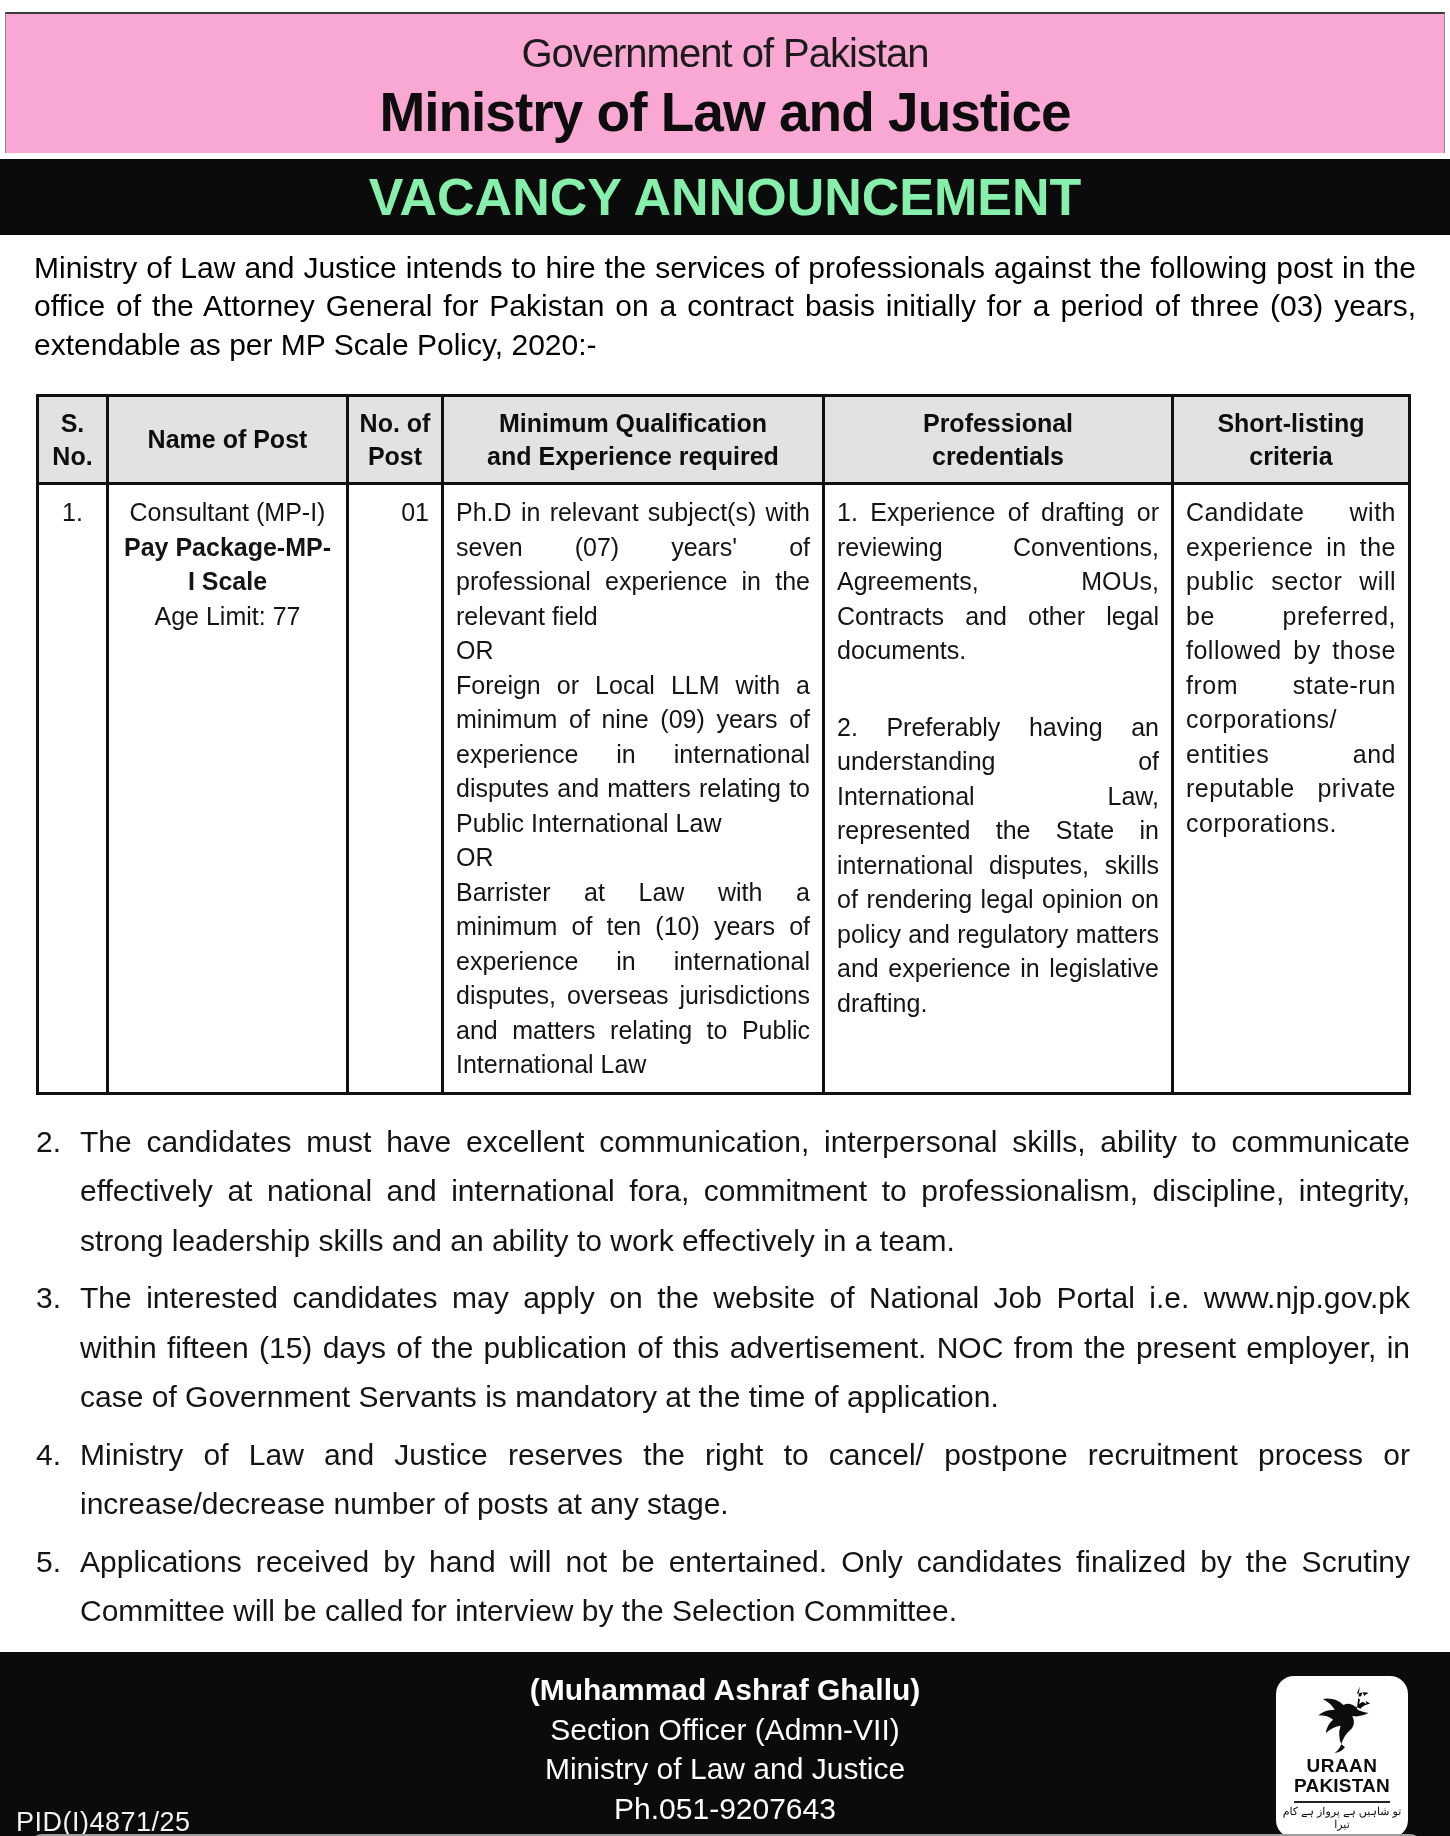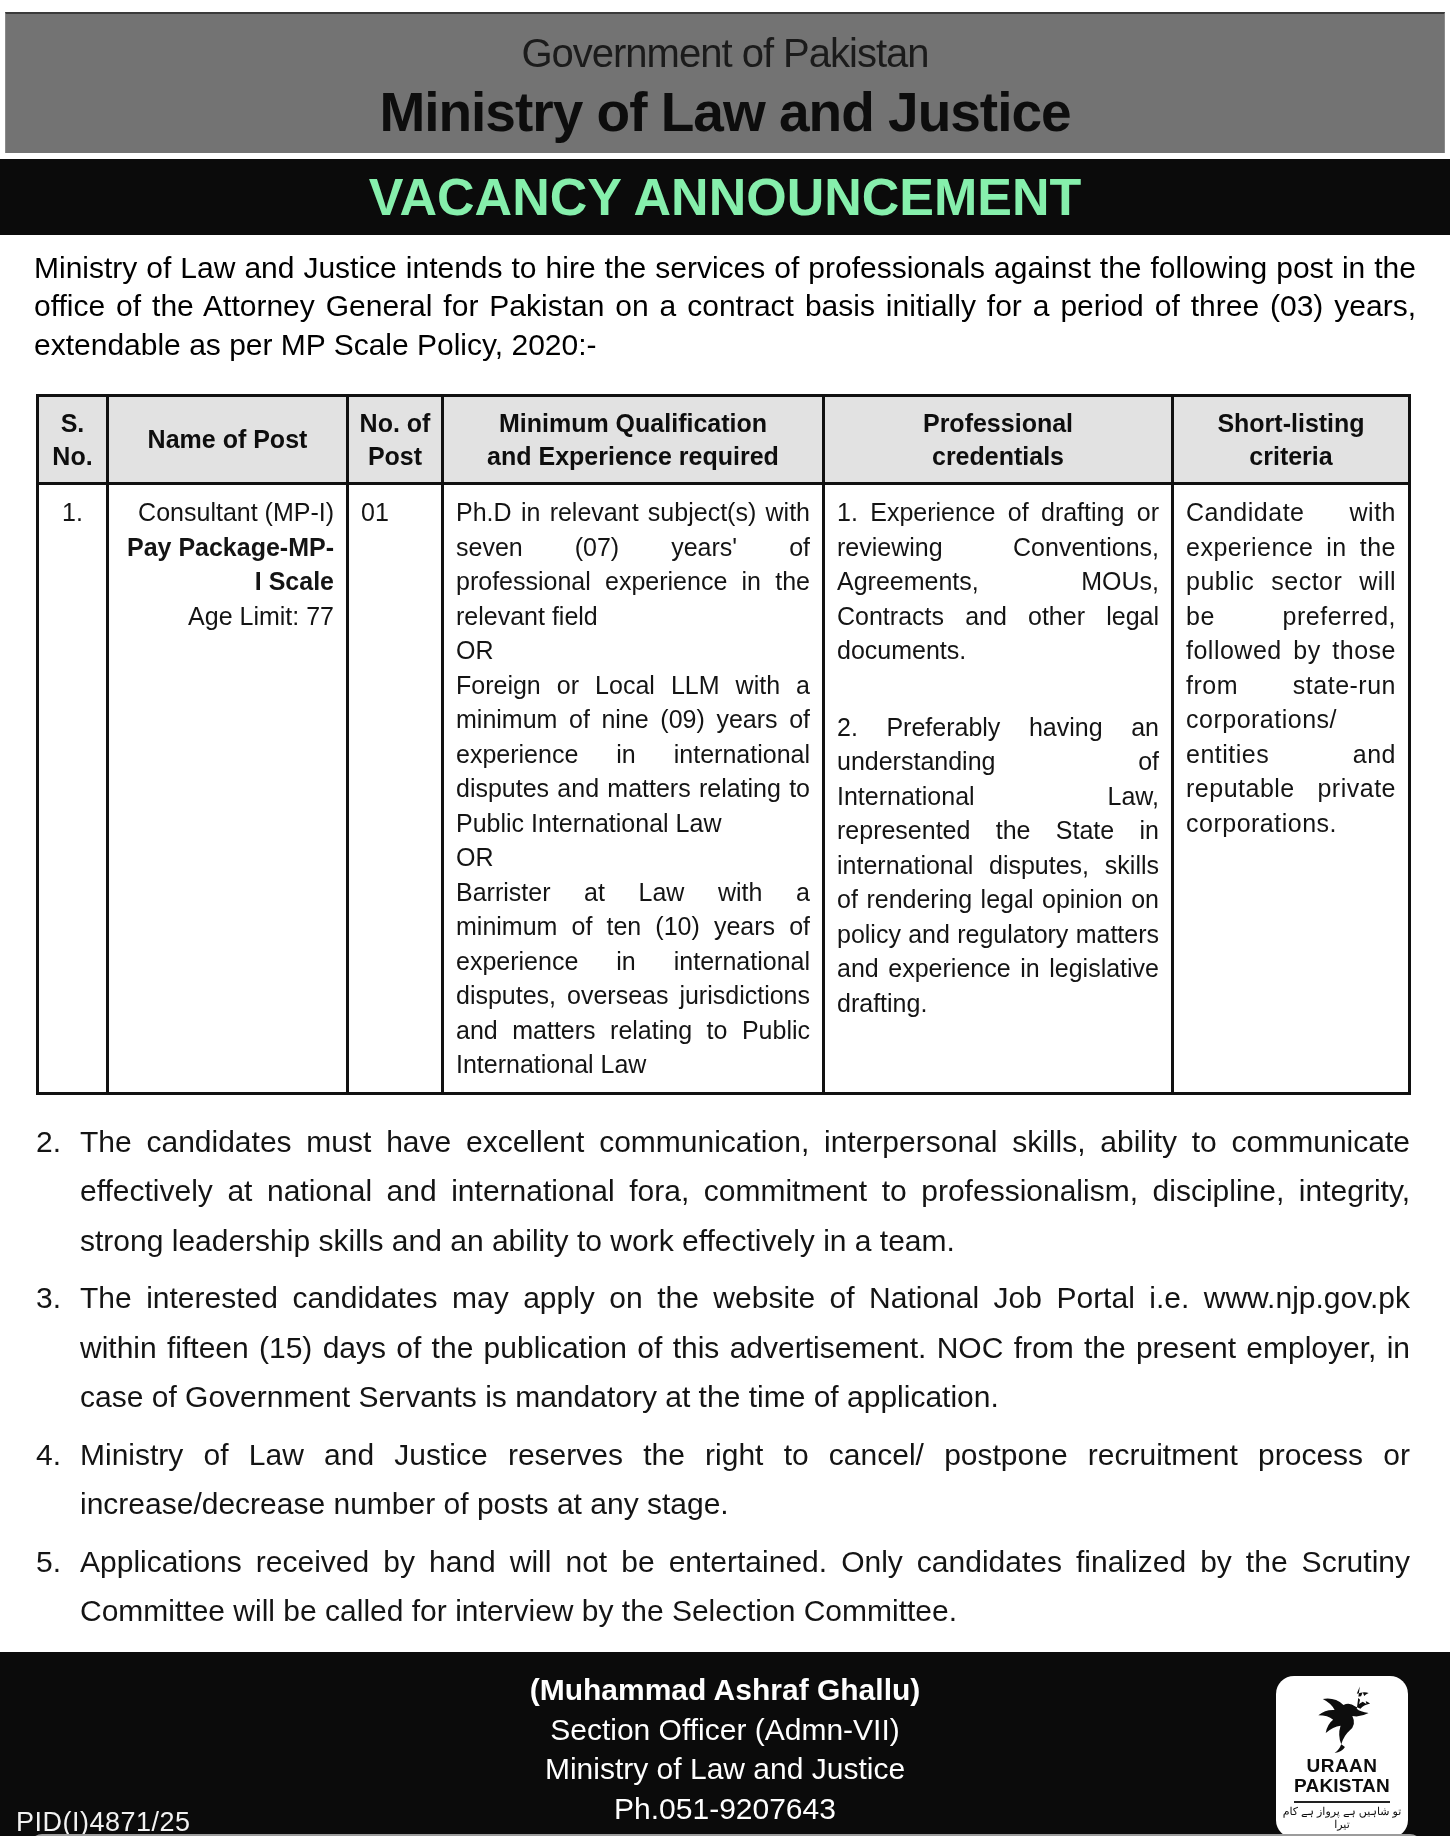--- a/index.html
+++ b/index.html
@@ -9,21 +9,21 @@
     font-family: "Liberation Sans", sans-serif;
     color: #121212;
     position: relative;
     overflow: hidden;
   }
   .page { width: 1450px; height: 1836px; position: relative; }
 
   
   .gray-header {
     margin: 12px 5px 0 5px;
-    background: #737373;
+    background: #f9a8d4;
     border-top: 2px solid #3a3a3a;
     border-left: 1px solid #8a8a8a;
     border-right: 1px solid #8a8a8a;
     height: 141px;
     text-align: center;
     padding-top: 17px;
   }
   .gov-title {
     font-size: 40px; font-weight: 400; letter-spacing: -1px; color: #1b1b1b;
   }
@@ -73,22 +73,22 @@
   }
   table.vacancy td {
     background: #ffffff;
     vertical-align: top;
     font-size: 25px;
     line-height: 1.38;
     padding: 10px 12px;
     color: #141414;
   }
   td.cell-sno { text-align: center; padding-top: 12px; }
-  td.cell-nop { text-align: left; padding-top: 12px; }
-  .post-line { text-align: right; }
+  td.cell-nop { text-align: right; padding-top: 12px; }
+  .post-line { text-align: center; }
   .post-line.bold { font-weight: 700; }
   .jpar { text-align: justify; }
   .or-line { text-align: left; }
   .cred-par { text-align: justify; margin-bottom: 42px; }
   .cred-par:last-child { margin-bottom: 12px; }
   td.cell-crit { letter-spacing: 0.5px; }
 
   
   .notes { margin: 22px 40px 0 36px; }
   .note-item {

